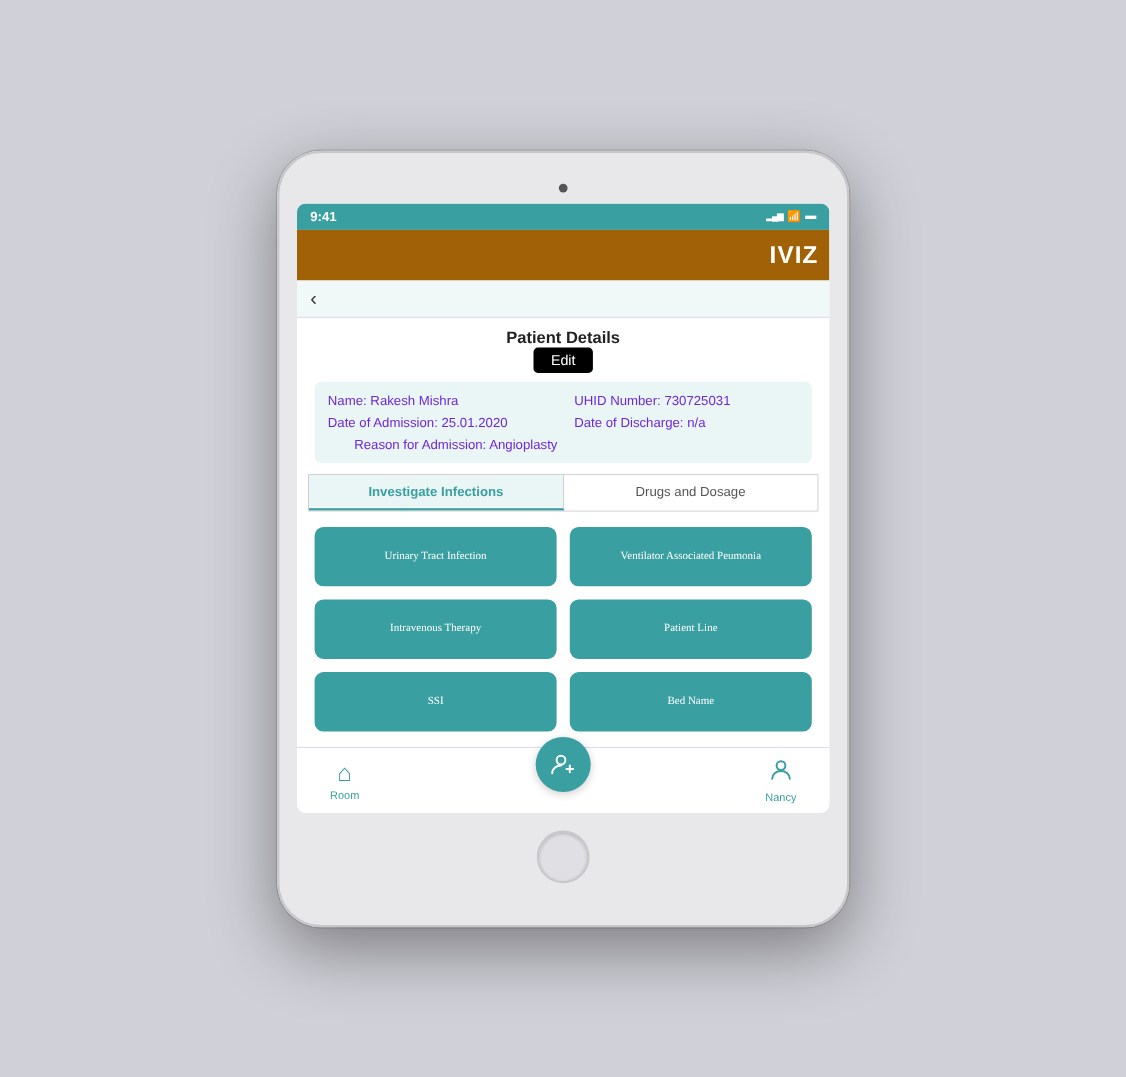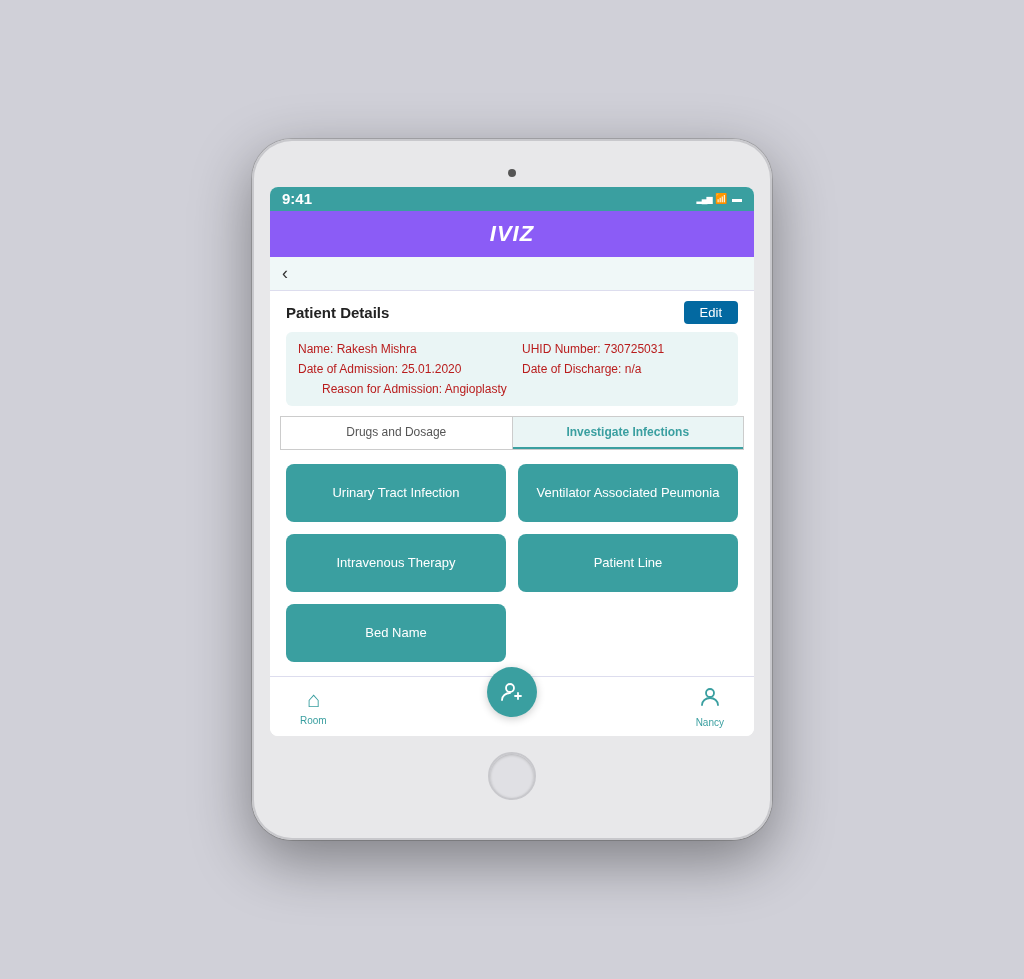--- a/index.html
+++ b/index.html
@@ -40,37 +40,36 @@
     .status-bar {
       background: #3a9fa0;
       display: flex;
       justify-content: space-between;
       align-items: center;
       padding: 4px 12px;
       height: 24px;
     }
     .status-time {
       color: #fff;
-      font-size: 15px;
+      font-size: 12px;
       font-weight: 600;
     }
     .status-icons {
       display: flex;
       align-items: center;
       gap: 4px;
       color: #fff;
       font-size: 10px;
     }
 
     
     .app-header {
-      background: #8b5cf6;
-      text-align: center;
+      background: #a16207;
+      text-align: right;
       padding: 10px;
-      font-style: italic;
     }
     .app-title {
       color: #fff;
       font-size: 22px;
       font-weight: 600;
       letter-spacing: 1px;
     }
 
     
     .nav-bar {
@@ -89,46 +88,47 @@
 
     
     .patient-section {
       padding: 10px 16px;
     }
     .patient-header-row {
       display: flex;
       justify-content: space-between;
       align-items: center;
       margin-bottom: 8px;
+      flex-direction: column;
     }
     .patient-title {
       font-size: 15px;
       font-weight: 700;
       color: #222;
     }
     .edit-btn {
-      background: #0369a1;
+      background: #000000;
       color: #fff;
       border: none;
       border-radius: 4px;
       padding: 4px 16px;
       font-size: 13px;
       cursor: pointer;
     }
     .patient-info-box {
       background: #eaf5f5;
       border-radius: 6px;
       padding: 10px 12px;
     }
     .patient-row {
       display: flex;
       gap: 20px;
       margin-bottom: 6px;
       font-size: 12px;
-      color: #b91c1c;
+      color: #6d28d9;
     }
     .patient-row:last-child { margin-bottom: 0; margin-left: 24px; }
     .patient-field { flex: 1; }
 
     .timestamp {
       text-align: right;
       font-size: 10px;
       color: #888;
       padding: 4px 16px 4px 0;
     }
@@ -162,25 +162,26 @@
       grid-template-columns: 1fr 1fr;
       gap: 12px;
       padding: 14px 16px;
     }
     .infection-btn {
       background: #3a9fa0;
       color: #fff;
       border: none;
       border-radius: 8px;
       padding: 20px 10px;
-      font-size: 13px;
+      font-size: 10px;
       font-weight: 500;
       cursor: pointer;
       text-align: center;
       line-height: 1.4;
+      font-family: Liberation Serif, serif;
     }
 
     
     .bottom-nav {
       background: #fff;
       border-top: 1px solid #dde;
       display: flex;
       justify-content: space-between;
       align-items: center;
       padding: 8px 30px;
@@ -279,33 +280,34 @@
           <span class="patient-field">Date of Discharge: n/a</span>
         </div>
         <div class="patient-row">
           <span class="patient-field">Reason for Admission: Angioplasty</span>
         </div>
       </div>
     </div>
 
 
     <div class="tabs-row">
+      <div class="tab active">
+        <span>Investigate Infections</span>
+      </div>
       <div class="tab">
         <span>Drugs and Dosage</span>
-      </div>
-      <div class="tab active">
-        <span>Investigate Infections</span>
       </div>
     </div>
 
     <div class="infection-grid">
       <button class="infection-btn">Urinary Tract Infection</button>
       <button class="infection-btn">Ventilator Associated Peumonia</button>
       <button class="infection-btn">Intravenous Therapy</button>
       <button class="infection-btn">Patient Line</button>
+      <button class="infection-btn">SSI</button>
       <button class="infection-btn">Bed Name</button>
     </div>
 
     <div class="bottom-nav">
       <div class="nav-item">
         <span class="nav-icon">⌂</span>
         <span class="nav-item-label">Room</span>
       </div>
 
       <div class="fab-btn">

